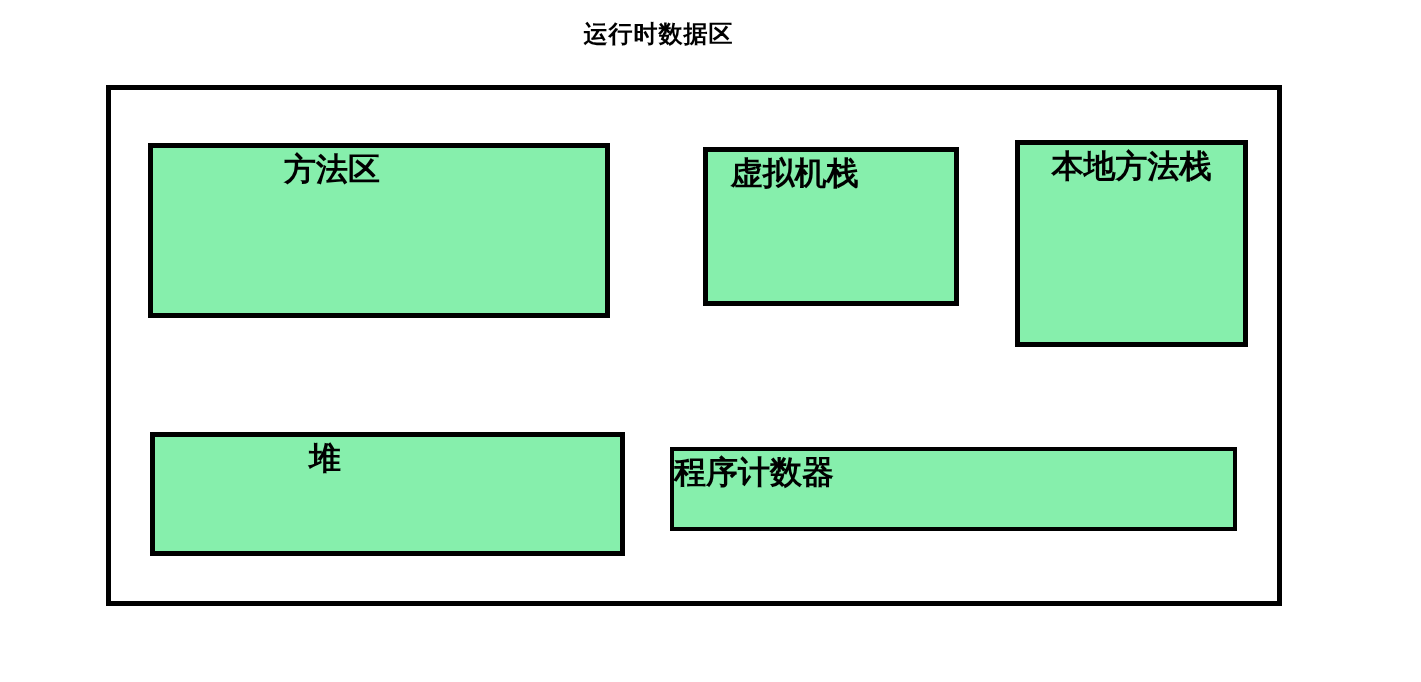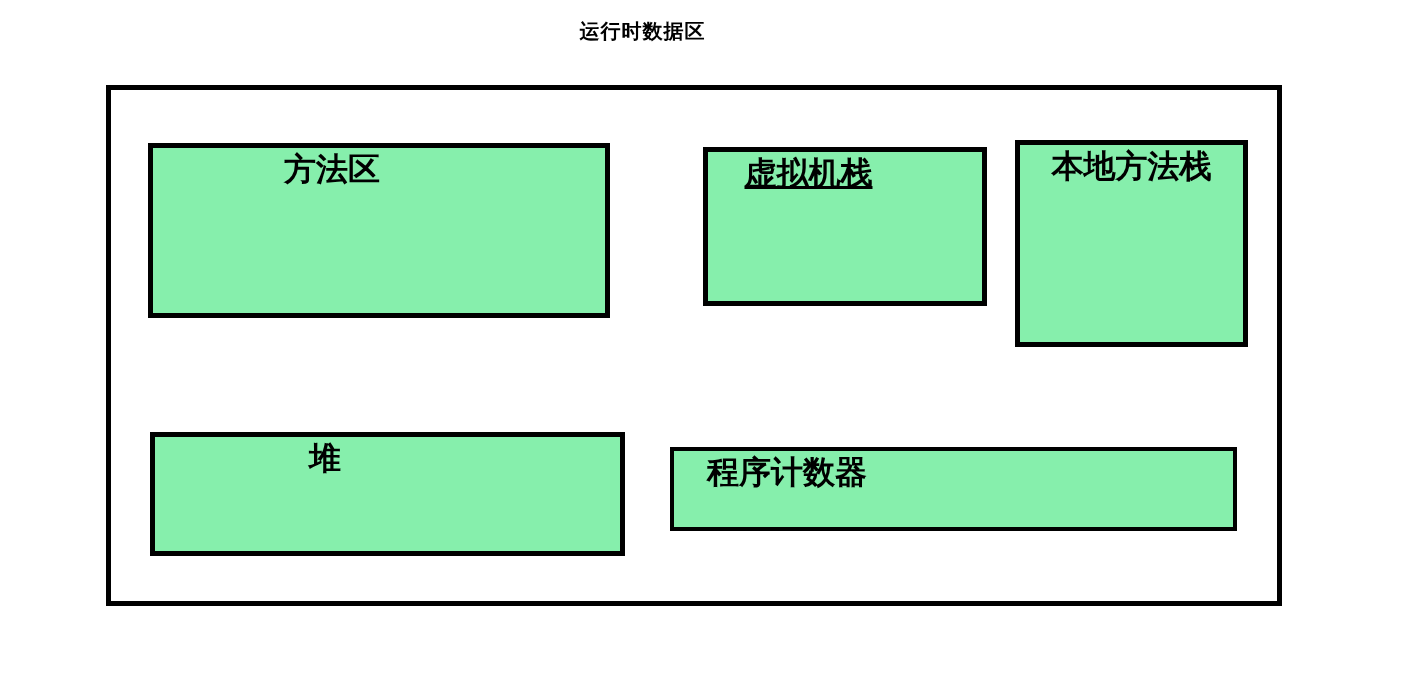--- a/index.html
+++ b/index.html
@@ -10,25 +10,25 @@
   body {
     width: 1421px;
     height: 682px;
     position: relative;
     font-family: "Liberation Sans", "DejaVu Sans", sans-serif;
     color: #000000;
     overflow: hidden;
   }
   .diagram-title {
     position: absolute;
-    left: 0;
+    left: 16px;
     top: 18px;
     width: 1285px;
     text-align: center;
-    font-size: 20px;
+    font-size: 24px;
     font-weight: bold;
     letter-spacing: 1px;
   }
   .outer-container {
     position: absolute;
     left: 106px;
     top: 85px;
     width: 1176px;
     height: 521px;
     border: 5px solid #000000;
@@ -50,25 +50,24 @@
   .box-method-area {
     left: 148px;
     top: 143px;
     width: 462px;
     height: 175px;
     padding-right: 94px;
   }
   .box-vm-stack {
     left: 703px;
     top: 147px;
-    width: 284px;
+    width: 256px;
     height: 159px;
     padding-right: 73px;
     padding-bottom: 19px;
-    text-decoration: underline;
   }
   .box-native-method-stack {
     left: 1015px;
     top: 140px;
     width: 233px;
     height: 207px;
   }
   .box-heap {
     left: 150px;
     top: 432px;
@@ -76,21 +75,20 @@
     height: 124px;
     padding-right: 125px;
   }
   .box-program-counter {
     left: 670px;
     top: 447px;
     width: 567px;
     height: 84px;
     border-width: 4px;
     justify-content: flex-start;
-    padding-left: 33px;
   }
 </style>
 </head>
 <body>
 
 <div class="diagram-title">运行时数据区</div>
 
 <div class="outer-container"></div>
 
 <div class="box box-method-area">

